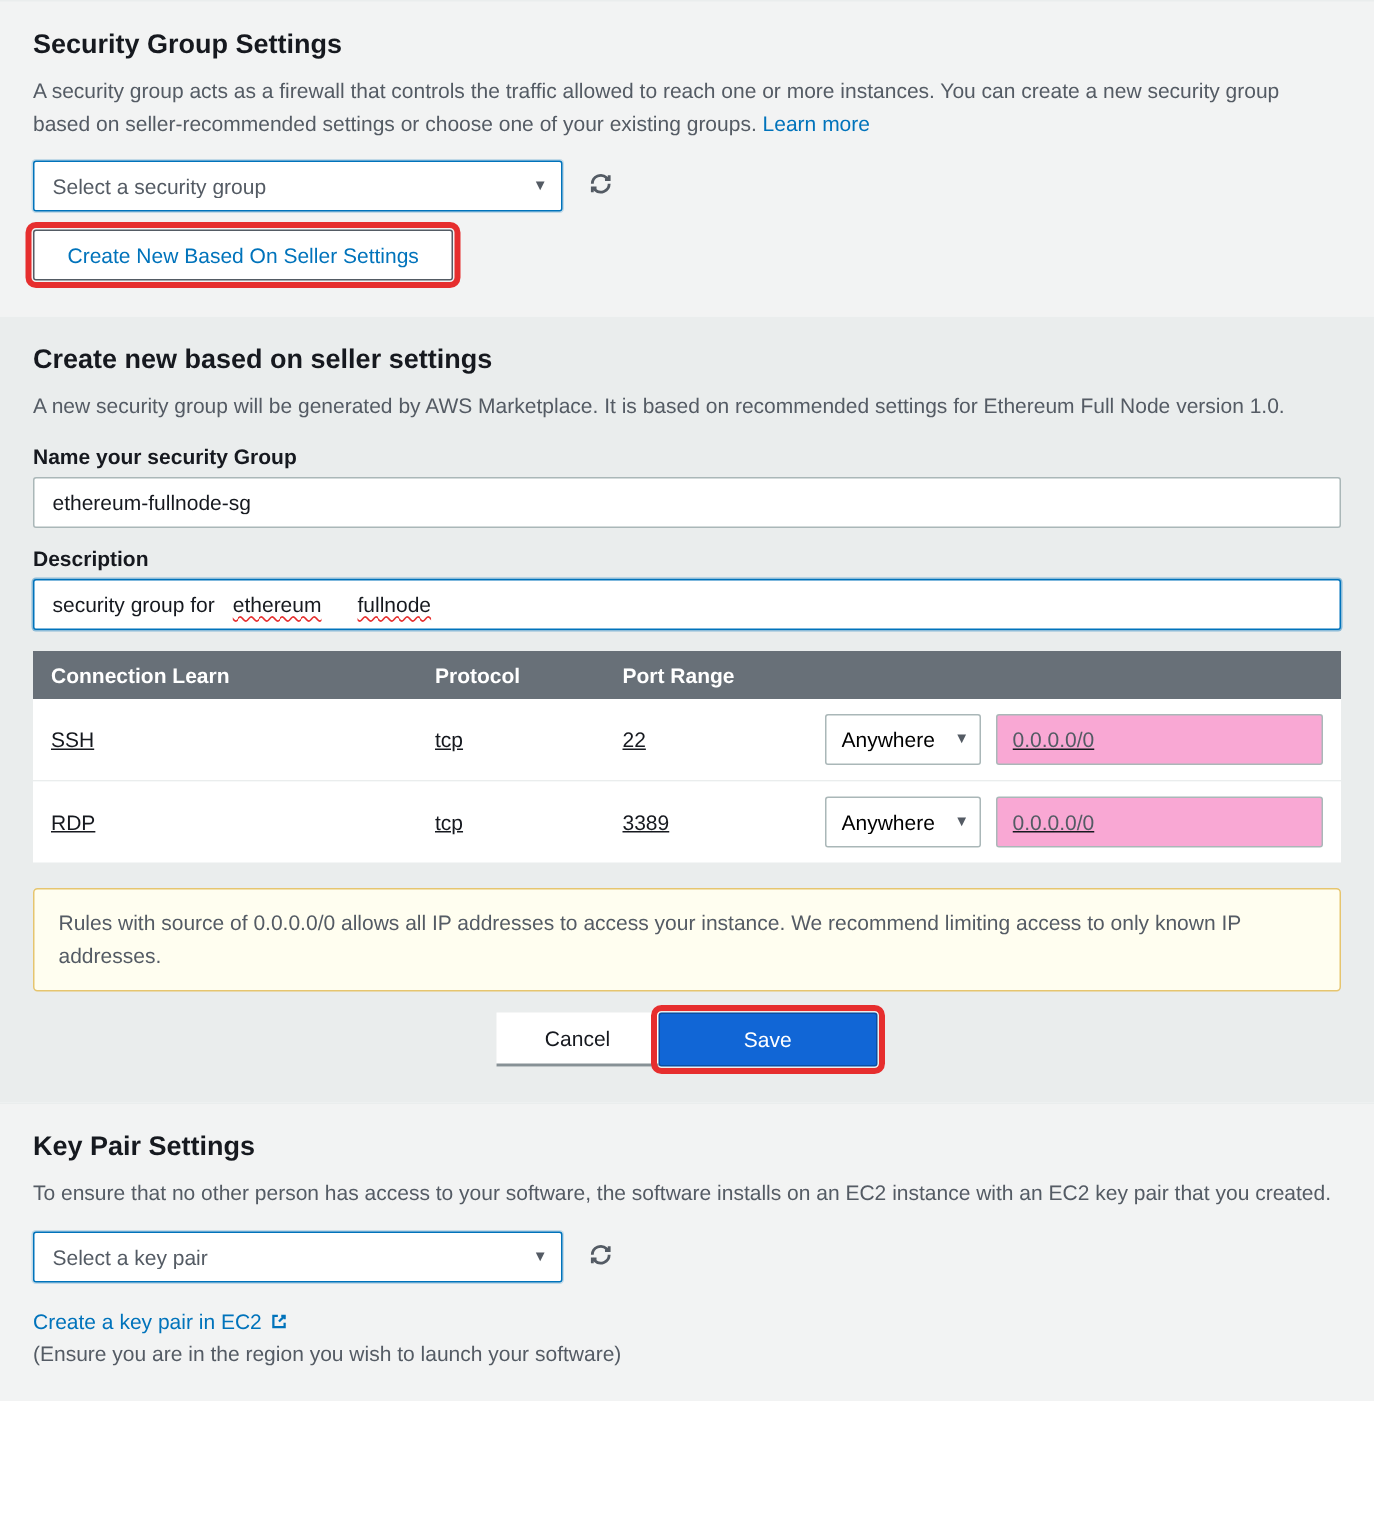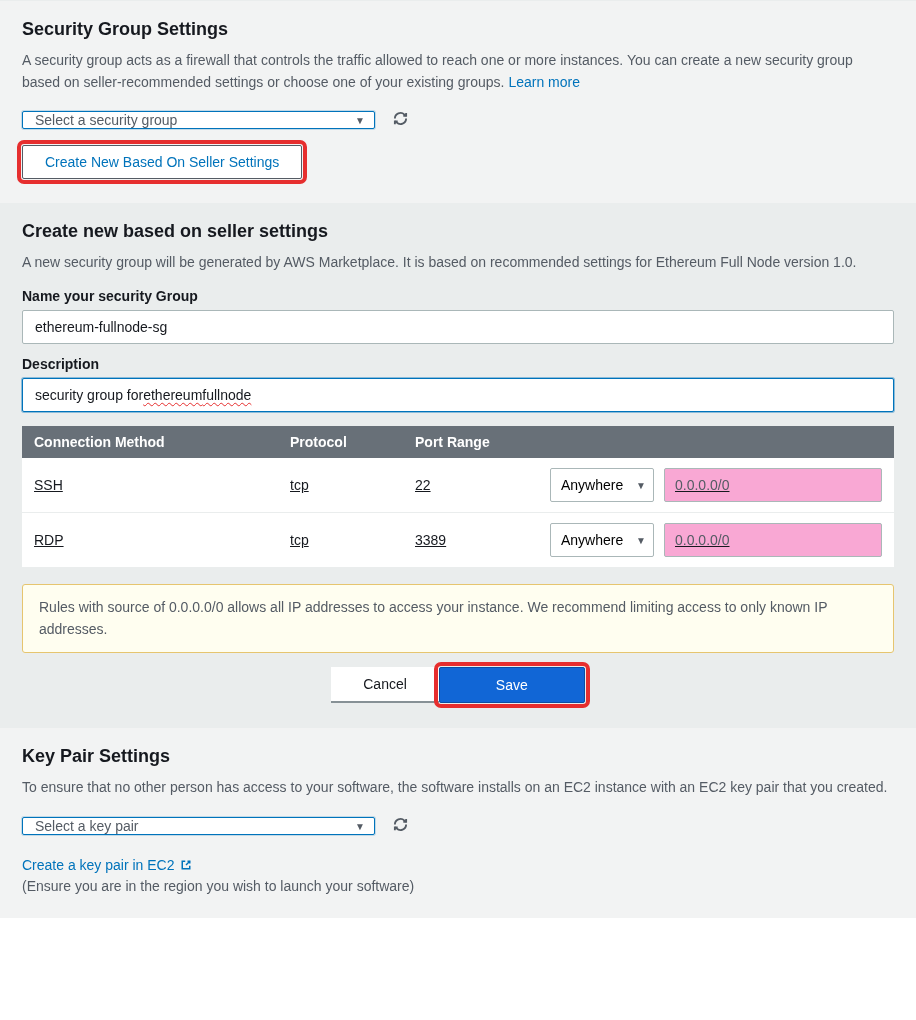--- a/index.html
+++ b/index.html
@@ -5,28 +5,28 @@
 * { box-sizing: border-box; margin: 0; padding: 0; }
 body { font-family: "Amazon Ember", "Helvetica Neue", Arial, sans-serif; background: #fff; color: #16191f; font-size: 14px; }
 .container { width: 916px; }
 .panel { background: #f2f3f3; padding: 18px 22px 24px; border-top: 1px solid #eaeded; }
 .panel-sub { background: #eaeded; padding: 18px 22px 24px; }
 h2 { font-size: 18px; font-weight: 700; color: #16191f; margin-bottom: 10px; }
 .desc { color: #545b64; line-height: 1.55; margin-bottom: 14px; }
 .link { color: #0073bb; text-decoration: none; cursor: pointer; }
 .row-flex { display: flex; align-items: center; gap: 14px; }
 .select-wrap { position: relative; width: 353px; }
-.select { width: 100%; height: 18px; border: 1px solid #0073bb; border-radius: 2px; background: #fff; color: #545b64; padding: 0 28px 0 12px; appearance: none; font-size: 14px; box-shadow: 0 0 0 1px #0073bb33; }
+.select { width: 100%; height: 34px; border: 1px solid #0073bb; border-radius: 2px; background: #fff; color: #545b64; padding: 0 28px 0 12px; appearance: none; font-size: 14px; box-shadow: 0 0 0 1px #0073bb33; }
 .select-caret { position: absolute; right: 10px; top: 50%; transform: translateY(-50%); pointer-events: none; color: #545b64; font-size: 10px; }
 .refresh { cursor: pointer; color: #545b64; font-size: 14px; padding: 4px; }
 .btn-outline { display: inline-block; margin-top: 12px; border: 1px solid #545b64; background: #fff; color: #0073bb; height: 34px; line-height: 32px; padding: 0 22px; border-radius: 2px; cursor: pointer; font-size: 14px; }
 .highlight-red { outline: 4px solid #e62e2e; outline-offset: 1px; }
 .field-label { font-weight: 700; color: #16191f; margin-bottom: 6px; margin-top: 6px; }
 .text-input { width: 100%; height: 34px; border: 1px solid #aab7b8; border-radius: 2px; background: #fff; padding: 0 12px; font-size: 14px; color: #16191f; }
-.text-input.focused { border-color: #0073bb; box-shadow: 0 0 0 1px #0073bb66; }
+.text-input.focused { border-color: #0073bb; box-shadow: 0 0 0 1px #0073bb66; gap: 12px; }
 .spell { text-decoration: underline wavy #e62e2e 1px; text-underline-offset: 2px; }
 .table-head { display: flex; background: #687078; color: #fff; font-weight: 700; padding: 8px 12px; margin-top: 14px; }
 .table-row { display: flex; align-items: center; padding: 10px 12px; background: #fff; border-bottom: 1px solid #eaeded; text-decoration: underline; }
 .col-method { width: 256px; }
 .col-proto { width: 125px; }
 .col-port { width: 135px; }
 .col-source { flex: 1; display: flex; align-items: center; gap: 10px; }
 .src-select { width: 104px; height: 34px; border: 1px solid #aab7b8; border-radius: 2px; background: #fff; padding: 0 22px 0 10px; appearance: none; font-size: 14px; }
 .src-text { flex: 1; height: 34px; border: 1px solid #aab7b8; border-radius: 2px; background: #f9a8d4; padding: 0 10px; font-size: 14px; color: #545b64; }
 .alert { background: #fffef0; border: 1px solid #e6c56f; border-radius: 3px; padding: 12px 16px; color: #545b64; line-height: 1.55; margin-top: 16px; }
@@ -72,21 +72,21 @@
 
     <div class="field-label" style="margin-top:12px">Description</div>
     <div class="text-input focused" style="display:flex;align-items:center">
       <span>security group for </span>
         <span class="spell">ethereum</span>
         <span> </span>
         <span class="spell">fullnode</span>
     </div>
 
     <div class="table-head">
-      <div class="col-method">Connection Method</div>
+      <div class="col-method">Connection Learn</div>
       <div class="col-proto">Protocol</div>
       <div class="col-port">Port Range</div>
     </div>
 
     <div class="table-row">
       <div class="col-method">SSH</div>
       <div class="col-proto">tcp</div>
       <div class="col-port">22</div>
       <div class="col-source">
         <div style="position:relative">

